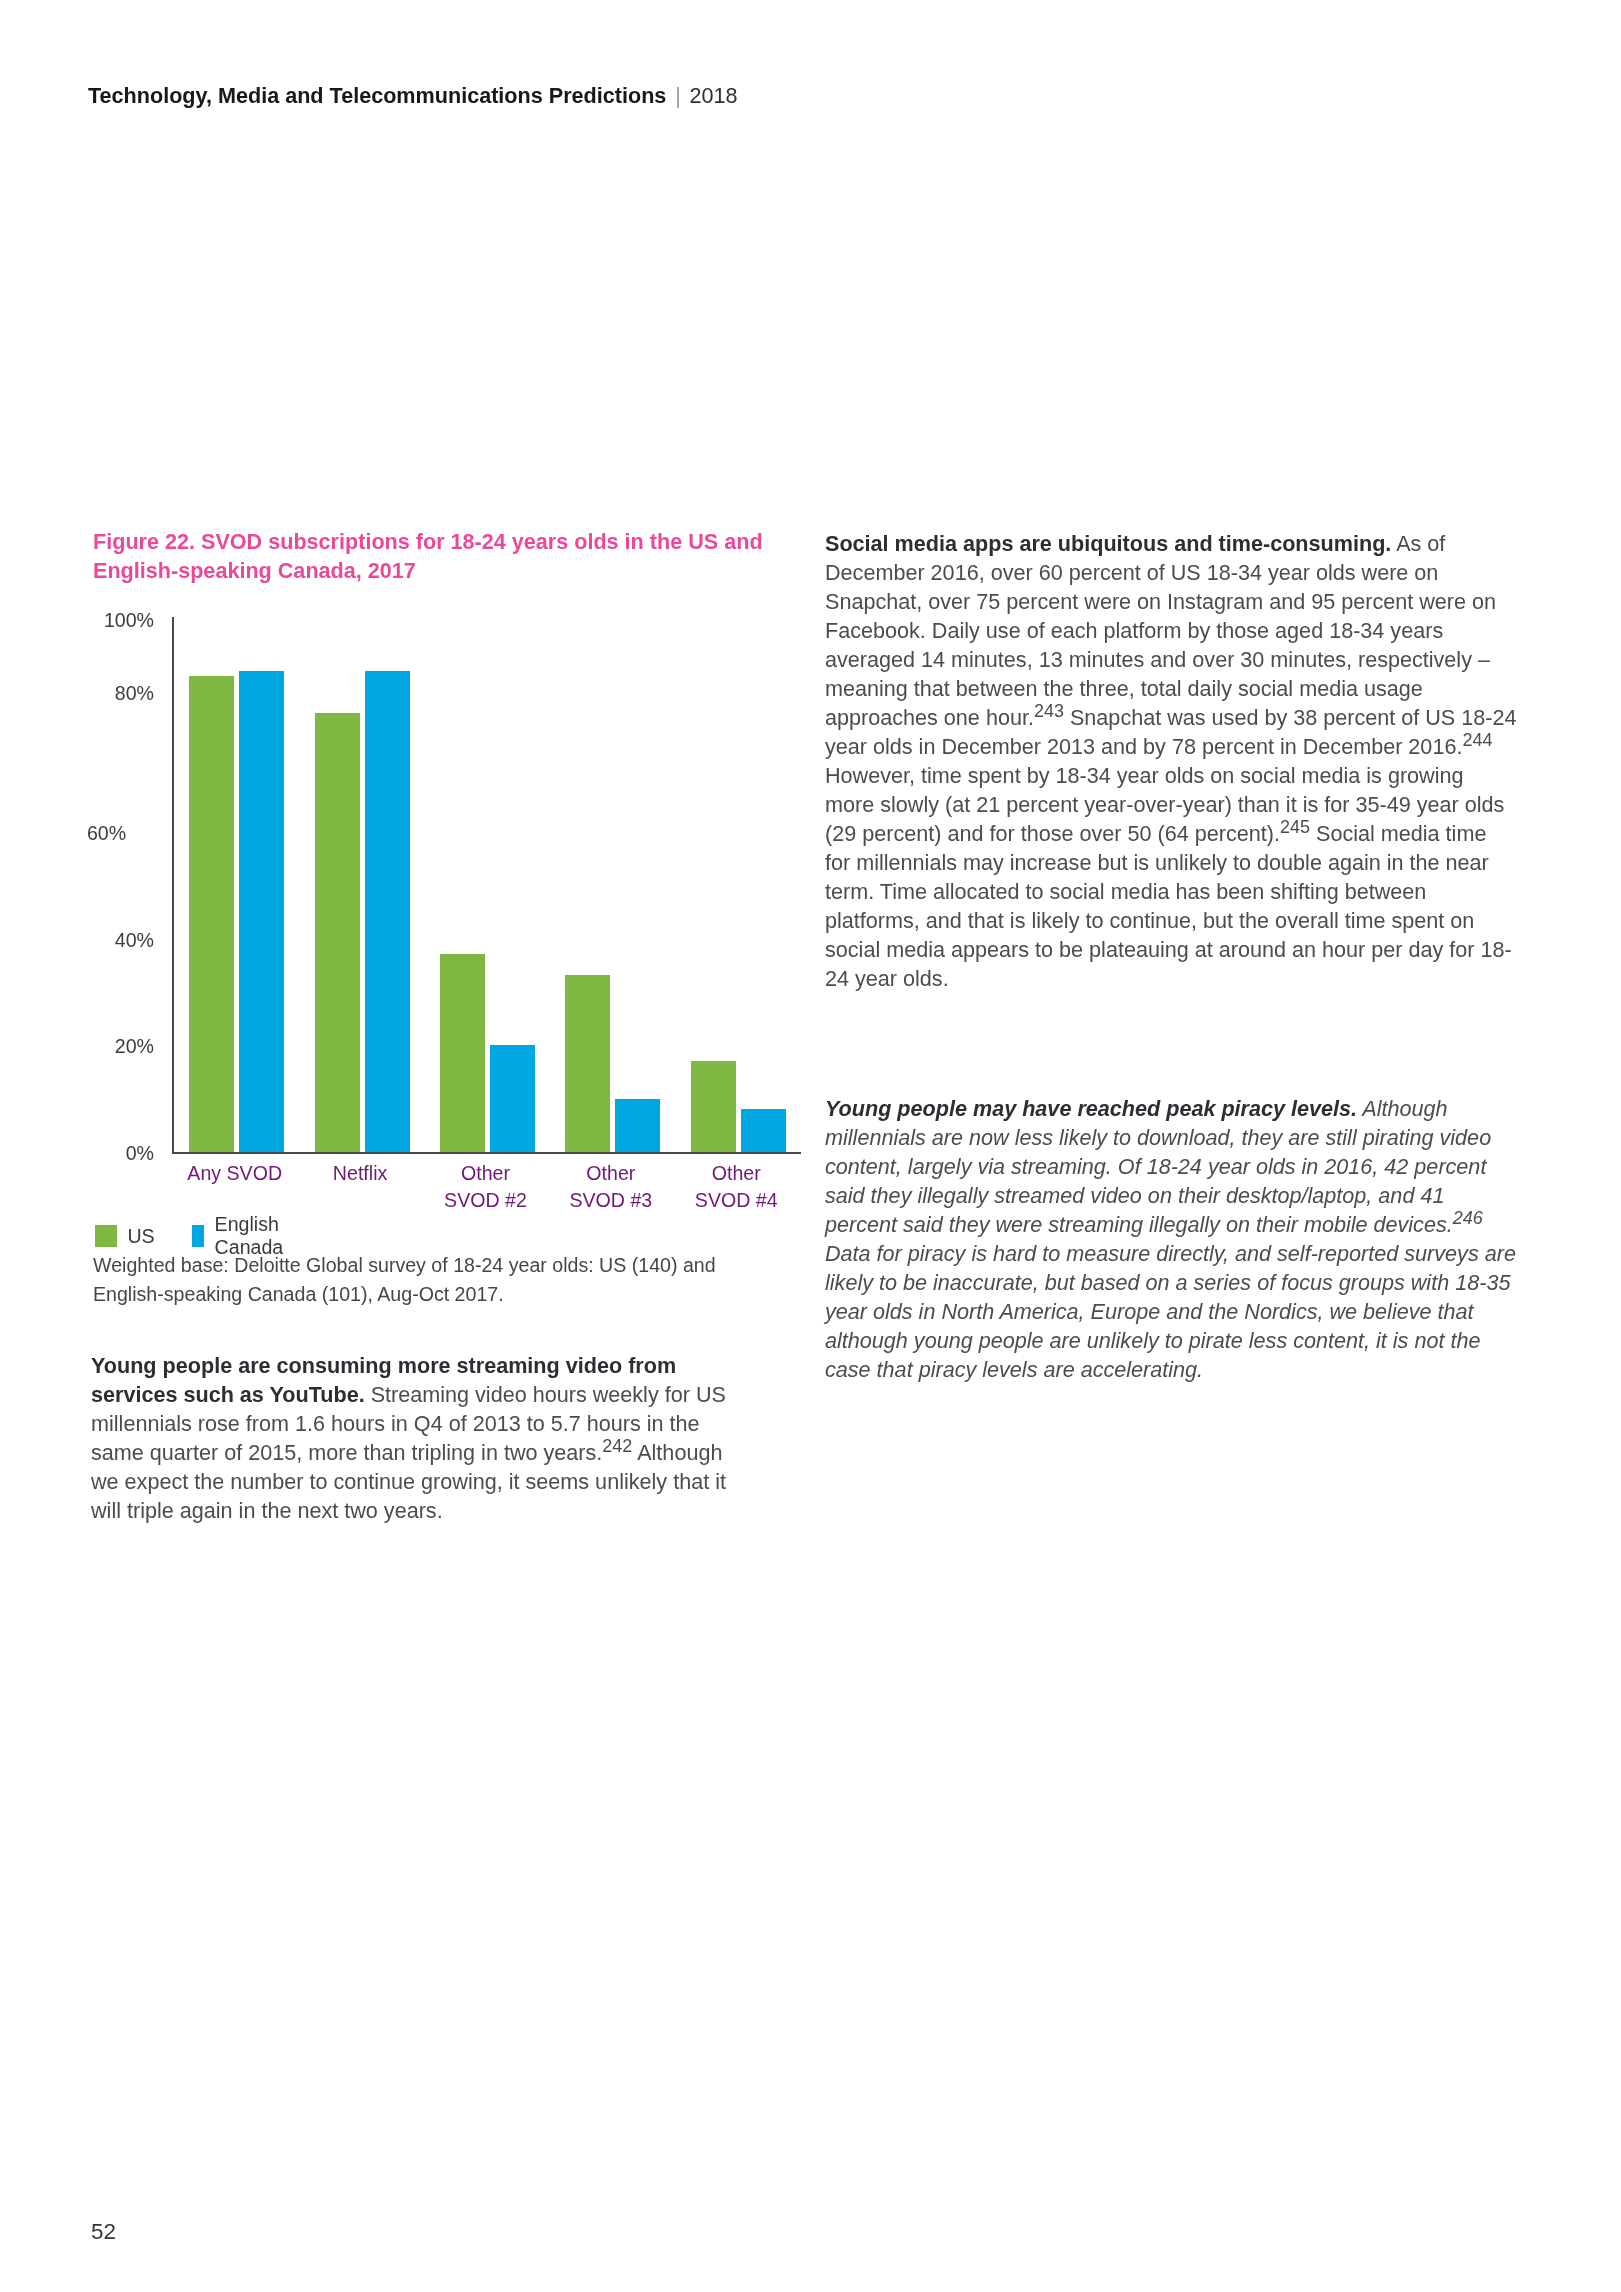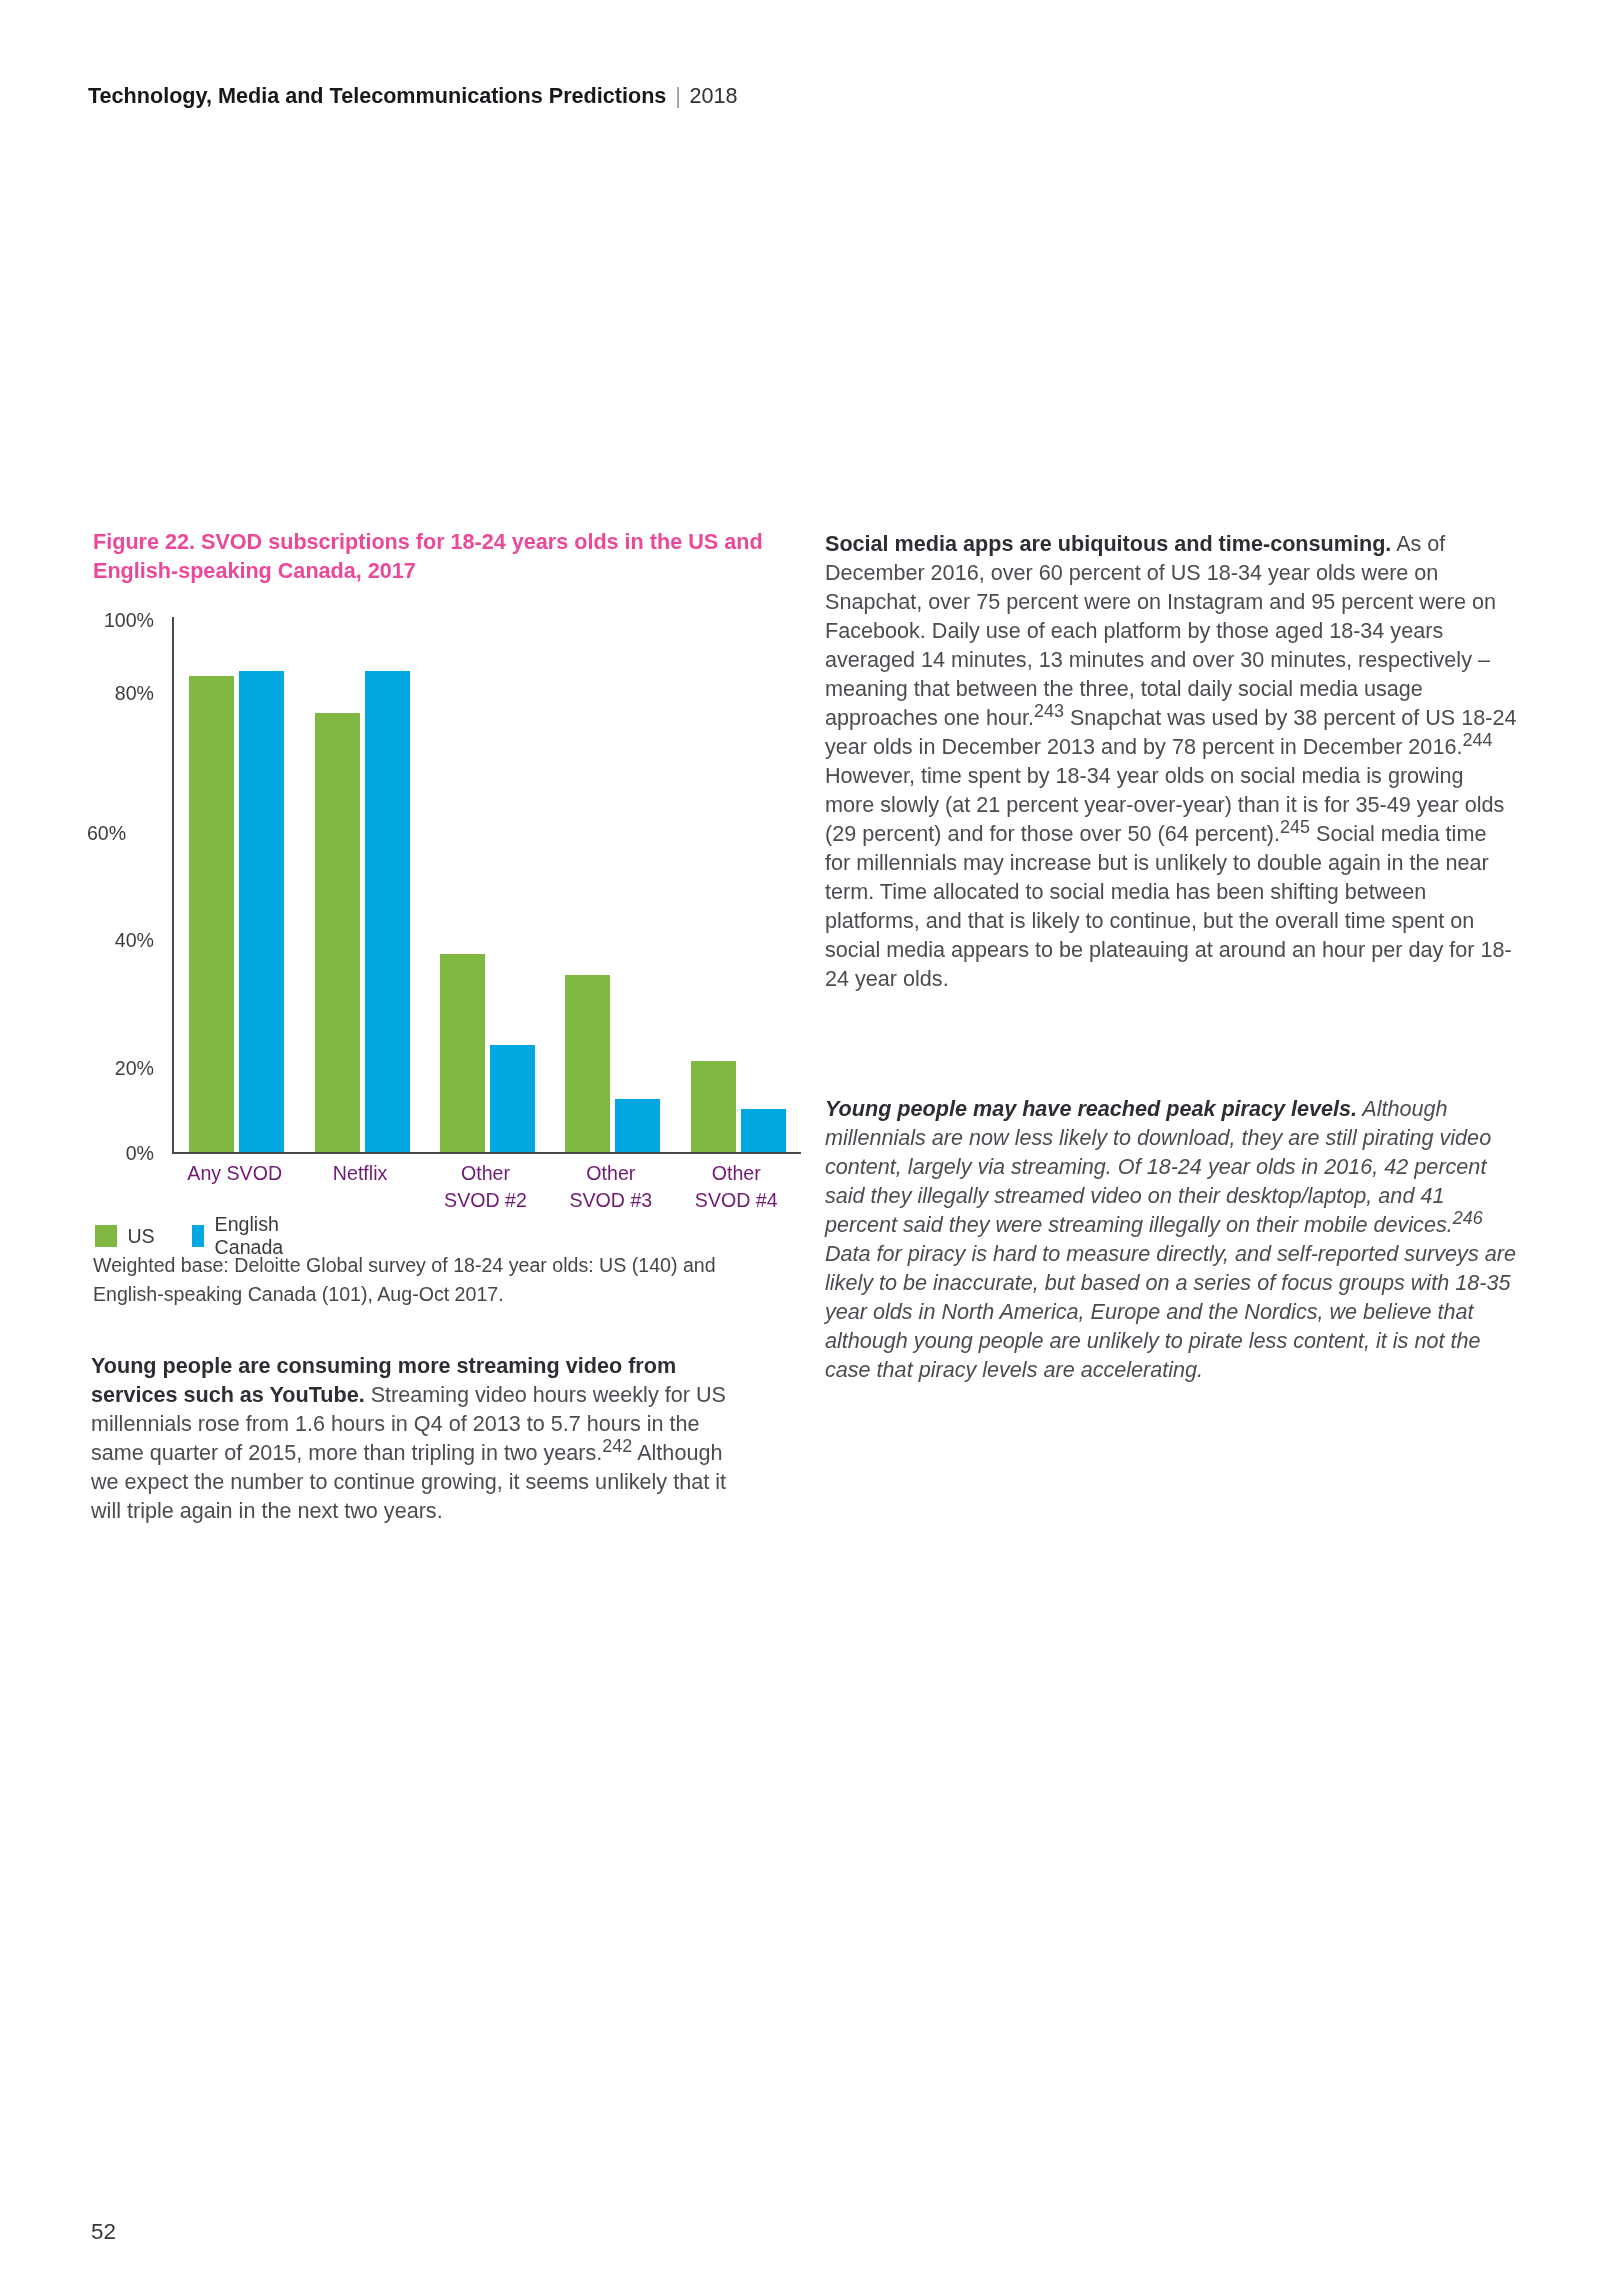--- a/index.html
+++ b/index.html
@@ -33,21 +33,21 @@
     border-left:2px solid #4a4a4a; border-bottom:2px solid #4a4a4a;
     box-sizing:content-box;
   }
   .groups{display:flex; height:100%; align-items:flex-end;}
   .group{width:20%; height:100%; display:flex; align-items:flex-end; justify-content:center; gap:4.9px;}
   .bar{width:45px;}
   .ytick{
     position:absolute; left:59px; width:95px; text-align:right;
     font-size:19.6px; color:#3d3d41; transform:translateY(-50%); white-space:nowrap;
   }
-  .yt0{top:620px;} .yt1{top:684px;margin-top:9px;} .yt2{top:833px;text-align:center;} .yt3{top:940px;} .yt4{top:1046px;margin-top:22px;} .yt5{top:1153px;}
+  .yt0{top:620px;} .yt1{top:684px;margin-top:9px;} .yt2{top:833px;text-align:center;} .yt3{top:940px;} .yt4{top:1046px;} .yt5{top:1153px;}
   .xlabels{
     position:absolute; left:172px; top:1160px; width:627px;
     display:flex; font-size:19.6px; line-height:26.5px; color:#701a75; text-align:center;
   }
   .xlabels .xcol{width:20%;}
 
   
   .legend{
     position:absolute; left:95px; top:1213px;
     display:flex; align-items:center; column-gap:37px;

